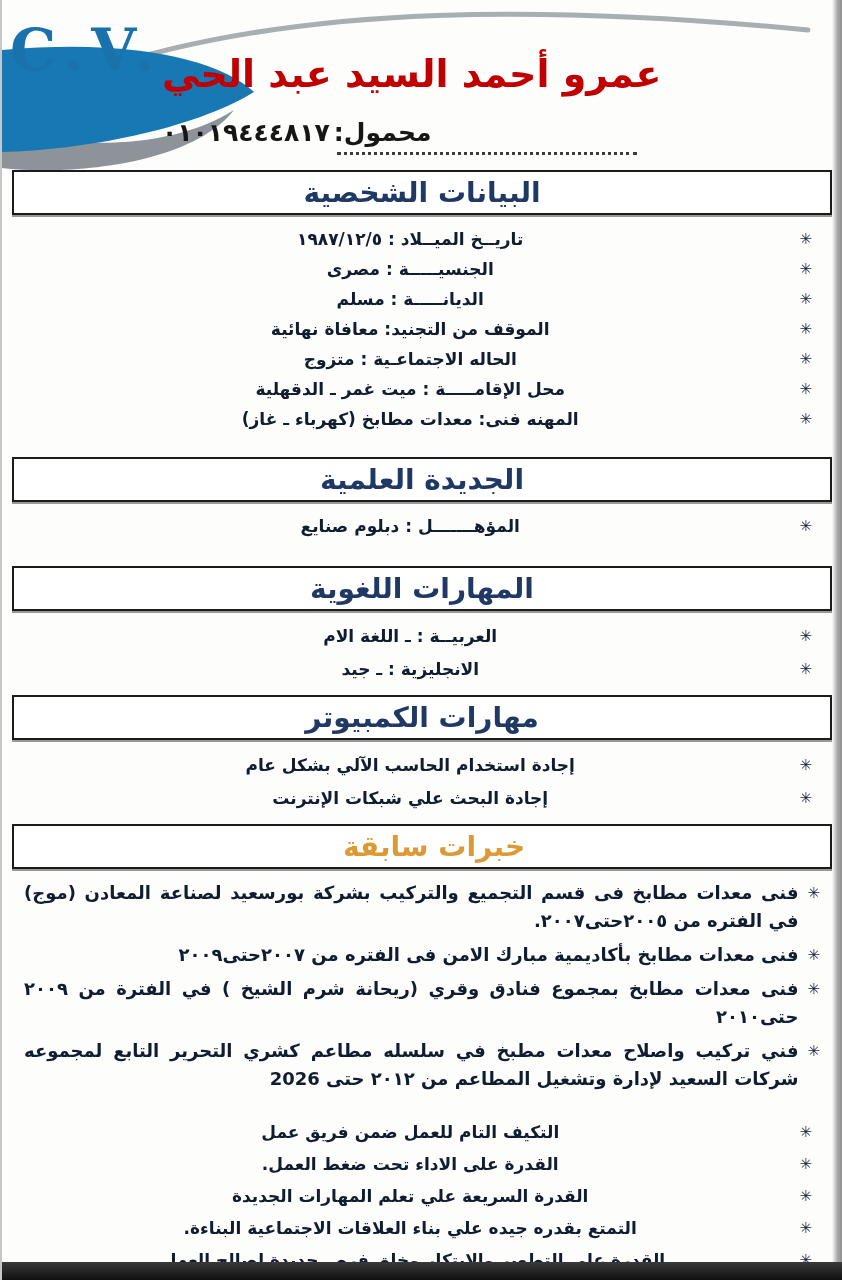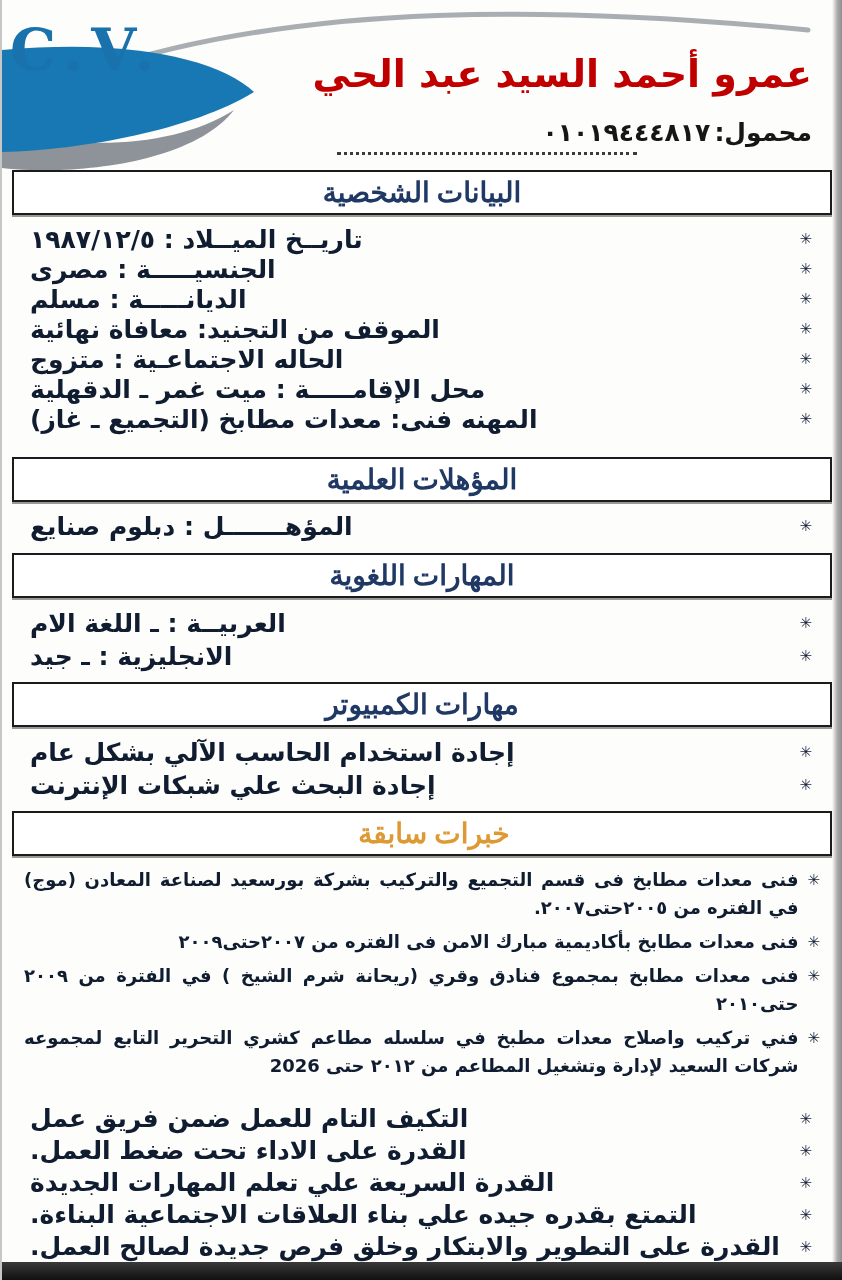--- a/index.html
+++ b/index.html
@@ -29,21 +29,21 @@
   .cv-label {
     position:absolute; left:8px; top:16px;
     font-family:"DejaVu Serif", serif;
     font-size:58px; letter-spacing:8px;
     color:var(--cv-blue, #1a72ad);
     font-weight:600;
     text-align:right;
   }
   .header-text {
     position:absolute; left:160px; right:30px; top:52px;
-    text-align:right; direction:rtl;
+    text-align:left; direction:rtl;
   }
   .name {
     color:var(--title-red, #c00000);
     font-size:38px; font-weight:bold; line-height:1.2;
   }
   .phone {
     margin-top:20px;
     color:#161616; font-size:25px; font-weight:bold;
   }
   .phone .lbl { margin-left:4px; }
@@ -55,47 +55,46 @@
   
   .section-header {
     margin:0 10px;
     height:45px;
     border:2px solid #1b1b1b;
     box-shadow:0 2px 0 rgba(70,70,70,.55);
     background:#fff;
     display:flex; align-items:center; justify-content:center;
     font-size:28px; font-weight:bold;
     color:var(--section-navy, #1f3864);
-    font-family:Liberation Serif, serif;
   }
   .section-header.gold { color:var(--experience-gold, #dd9933);padding-left:24px; }
 
   .items {
     direction:rtl;
     padding:10px 30px 8px 28px;
     color:var(--body-ink, #101c30);
     font-weight:bold;
   }
   .item { display:flex; gap:9px; align-items:flex-start; margin-bottom:1px; }
   .item .bullet { flex:0 0 auto; font-size:15px; line-height:29px; color:#13203a; }
-  .item .txt { flex:1 1 auto; font-size:25px; line-height:29px; text-align:left; }
+  .item .txt { flex:1 1 auto; font-size:17px; line-height:29px; text-align:center; }
 
   .items.lang .item .txt, .items.lang .item .bullet { line-height:31px; }
   .items.lang .item { margin-bottom:2px; }
 
   .items.wide { padding:10px 22px 8px 22px; }
   .items.wide .item { margin-bottom:6px; }
   .items.wide .item .txt { font-size:18px; line-height:28px; text-align:justify; }
   .items.wide .item .bullet { line-height:28px; }
 
   .items.tech .item { margin-bottom:2px; }
   .items.tech .item .txt, .items.tech .item .bullet { line-height:30px; }
 
   .mt14 { margin-top:14px; }
-  .mt2  { margin-top:3px; }
+  .mt2  { margin-top:16px; }
 </style>
 </head>
 <body>
 
 <div class="page">
 
   <div class="header-zone">
     <svg class="header-art" viewBox="0 0 842 170" xmlns="http://www.w3.org/2000/svg" aria-hidden="true">
       <path d="M 95 70 C 300 2 560 6 806 30" fill="none" stroke="#9aa0a6" stroke-width="5" stroke-linecap="round" opacity="0.85"></path>
       <path d="M0,130 C85,152 175,146 232,110 C190,164 70,176 0,168 Z" fill="#8d9399"></path>
@@ -134,26 +133,26 @@
     <div class="item">
         <span class="bullet">✳</span>
         <span class="txt">الحاله الاجتماعـية : متزوج</span>
       </div>
     <div class="item">
         <span class="bullet">✳</span>
         <span class="txt">محل الإقامـــــة : ميت غمر ـ الدقهلية</span>
       </div>
     <div class="item">
         <span class="bullet">✳</span>
-        <span class="txt">المهنه فنى: معدات مطابخ (التجميع ـ غاز)</span>
+        <span class="txt">المهنه فنى: معدات مطابخ (كهرباء ـ غاز)</span>
       </div>
   </div>
 
   <div class="section-header mt14">
-    <span>المؤهلات العلمية</span>
+    <span>الجديدة العلمية</span>
   </div>
   <div class="items">
     <div class="item">
         <span class="bullet">✳</span>
         <span class="txt">المؤهـــــــل : دبلوم صنايع</span>
       </div>
   </div>
 
   <div class="section-header mt2">
     <span>المهارات اللغوية</span>

